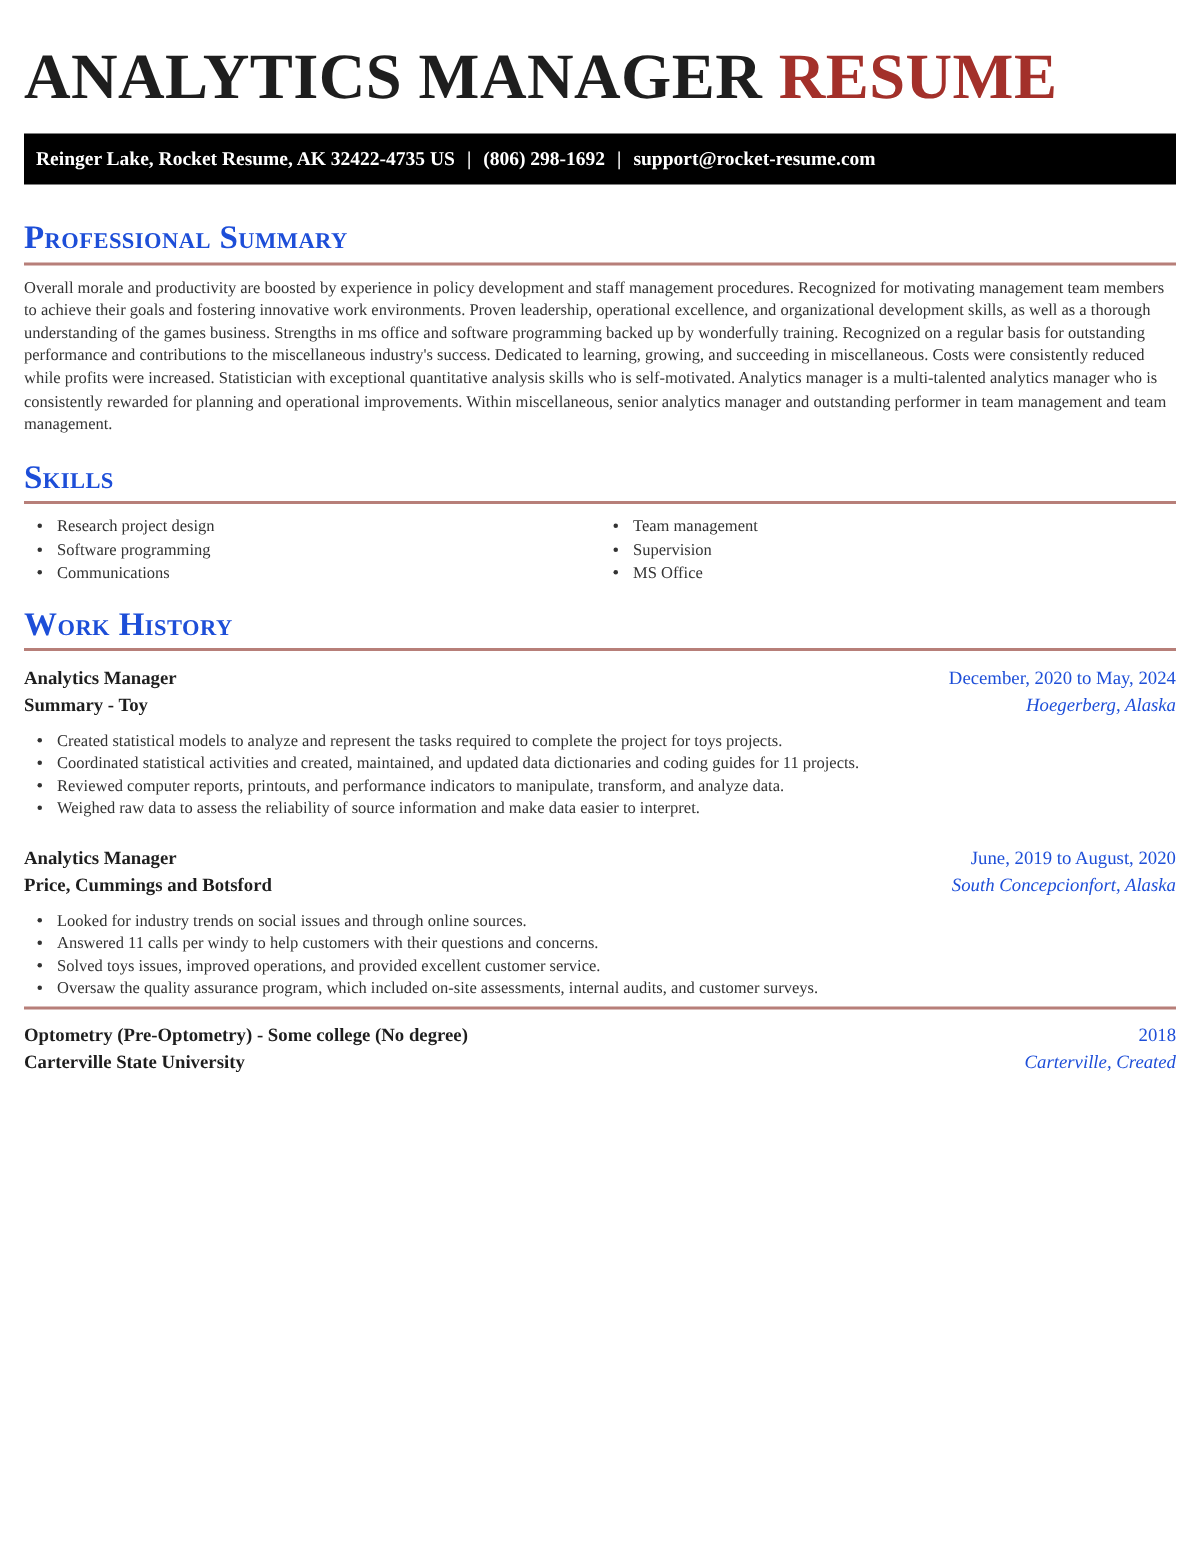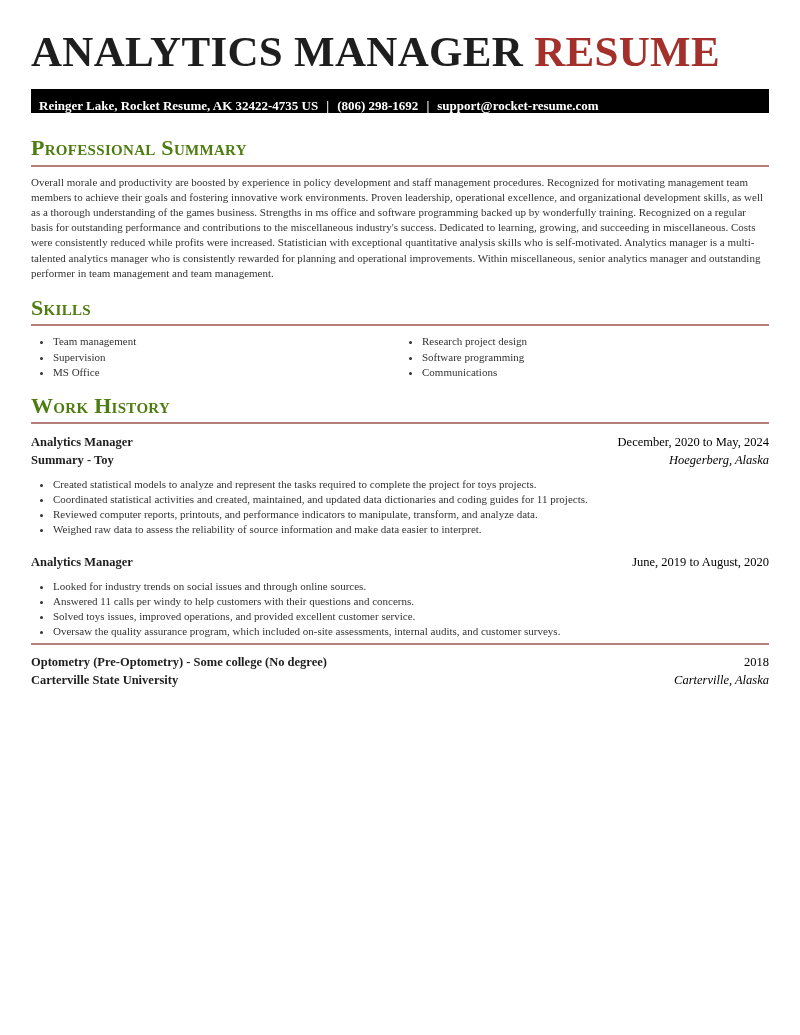--- a/index.html
+++ b/index.html
@@ -1,31 +1,31 @@
 <!DOCTYPE html>
 <html><head>
 <meta charset="utf-8">
 <style>
   html, body { margin: 0; padding: 0; background: #ffffff; }
   body { width: 800px; height: 1035px; overflow: hidden; font-family: "Liberation Serif", "DejaVu Serif", serif; color: #222; }
-  .page { padding: 0 31px; }
+  .page { padding: 0 16px; }
   .title { margin: 0; padding-top: 28px; font-size: 43px; font-weight: bold; letter-spacing: 0.3px; color: #1e1e1e; line-height: 1.1; }
   .title .accent { color: #a3302a; }
-  .contact-bar { margin-top: 14px; background: #000; color: #fff; font-size: 13px; font-weight: bold; padding: 0 8px; height: 24px; line-height: 34px; white-space: nowrap; }
+  .contact-bar { margin-top: 14px; background: #000; color: #fff; font-size: 13px; font-weight: bold; padding: 0 8px; height: 34px; line-height: 34px; white-space: nowrap; }
   .contact-bar .sep { margin: 0 8px; }
-  .section-title { margin: 22px 0 0 0; font-size: 22px; font-weight: bold; font-variant: small-caps; letter-spacing: 0.3px; color: #4d7c0f; line-height: 1.15; }
+  .section-title { margin: 22px 0 0 0; font-size: 22px; font-weight: bold; font-variant: small-caps; letter-spacing: 0.3px; color: #1d4ed8; line-height: 1.15; }
   .rule { height: 2px; background: #b77f79; margin-top: 4px; border: 0; }
   .summary { font-size: 11px; line-height: 15.2px; color: #333; margin-top: 8px; }
   .skills { display: flex; margin-top: 8px; }
   .skills ul { flex: 1; margin: 0; padding-left: 22px; font-size: 11px; line-height: 15.5px; color: #333; }
   .job { margin-top: 9px; }
   .job + .job { margin-top: 16px; }
   .row { display: flex; justify-content: space-between; align-items: baseline; font-size: 12.5px; line-height: 18px; }
   .row .left { font-weight: bold; color: #1e1e1e; }
-  .row .right { color: #000000; }
+  .row .right { color: #1d4ed8; }
   .row .right.italic { font-style: italic; text-align: right; }
   .job ul { margin: 8px 0 0 0; padding-left: 22px; font-size: 11px; line-height: 15px; color: #333; }
   .edu { margin-top: 8px; }
   .edu + .edu { margin-top: 15px; }
 </style>
 </head>
 <body>
 
 <div class="page">
 
@@ -39,28 +39,28 @@
     <h2 class="section-title">Professional Summary</h2>
     <div class="rule"></div>
     <p class="summary">Overall morale and productivity are boosted by experience in policy development and staff management procedures. Recognized for motivating management team members to achieve their goals and fostering innovative work environments. Proven leadership, operational excellence, and organizational development skills, as well as a thorough understanding of the games business. Strengths in ms office and software programming backed up by wonderfully training. Recognized on a regular basis for outstanding performance and contributions to the miscellaneous industry's success. Dedicated to learning, growing, and succeeding in miscellaneous. Costs were consistently reduced while profits were increased. Statistician with exceptional quantitative analysis skills who is self-motivated. Analytics manager is a multi-talented analytics manager who is consistently rewarded for planning and operational improvements. Within miscellaneous, senior analytics manager and outstanding performer in team management and team management.</p>
   </section>
 
   <section>
     <h2 class="section-title" style="margin-top:14px">Skills</h2>
     <div class="rule"></div>
     <div class="skills">
       <ul>
+        <li>Research project design</li>
+        <li>Software programming</li>
+        <li>Communications</li>
+      </ul>
+      <ul>
         <li>Team management</li>
         <li>Supervision</li>
         <li>MS Office</li>
-      </ul>
-      <ul>
-        <li>Research project design</li>
-        <li>Software programming</li>
-        <li>Communications</li>
       </ul>
     </div>
   </section>
 
   <section>
     <h2 class="section-title" style="margin-top:12px">Work History</h2>
     <div class="rule"></div>
 
     <div class="job">
       <div class="row">
@@ -77,40 +77,44 @@
         <li>Reviewed computer reports, printouts, and performance indicators to manipulate, transform, and analyze data.</li>
         <li>Weighed raw data to assess the reliability of source information and make data easier to interpret.</li>
       </ul>
     </div>
 
     <div class="job">
       <div class="row">
         <span class="left">Analytics Manager</span>
         <span class="right">June, 2019 to August, 2020</span>
       </div>
+      <div class="row">
+        <span class="left">Price, Cummings and Botsford</span>
+        <span class="right italic">South Concepcionfort, Alaska</span>
+      </div>
       <ul>
         <li>Looked for industry trends on social issues and through online sources.</li>
         <li>Answered 11 calls per windy to help customers with their questions and concerns.</li>
         <li>Solved toys issues, improved operations, and provided excellent customer service.</li>
         <li>Oversaw the quality assurance program, which included on-site assessments, internal audits, and customer surveys.</li>
       </ul>
     </div>
   </section>
 
   <section>
     <div class="rule"></div>
 
     <div class="edu">
       <div class="row">
         <span class="left">Optometry (Pre-Optometry) - Some college (No degree)</span>
         <span class="right">2018</span>
       </div>
       <div class="row">
         <span class="left">Carterville State University</span>
-        <span class="right italic">Carterville, Alaska</span>
+        <span class="right italic">Carterville, Created</span>
       </div>
     </div>
 
     <div class="edu">
     </div>
   </section>
 
 </div>
 
 </body></html>

